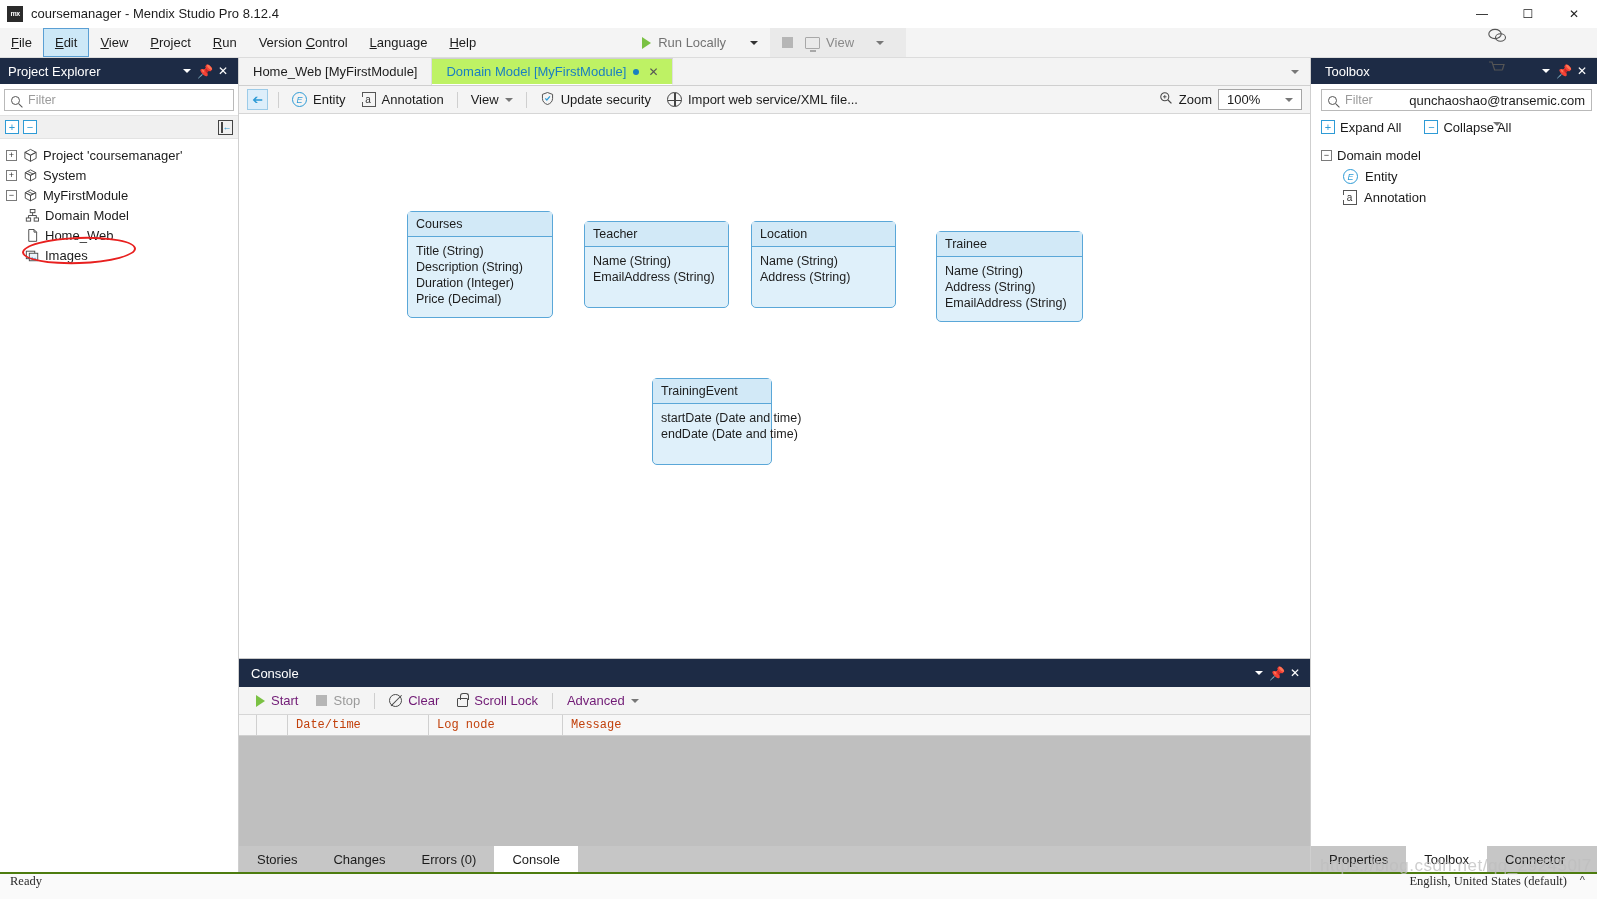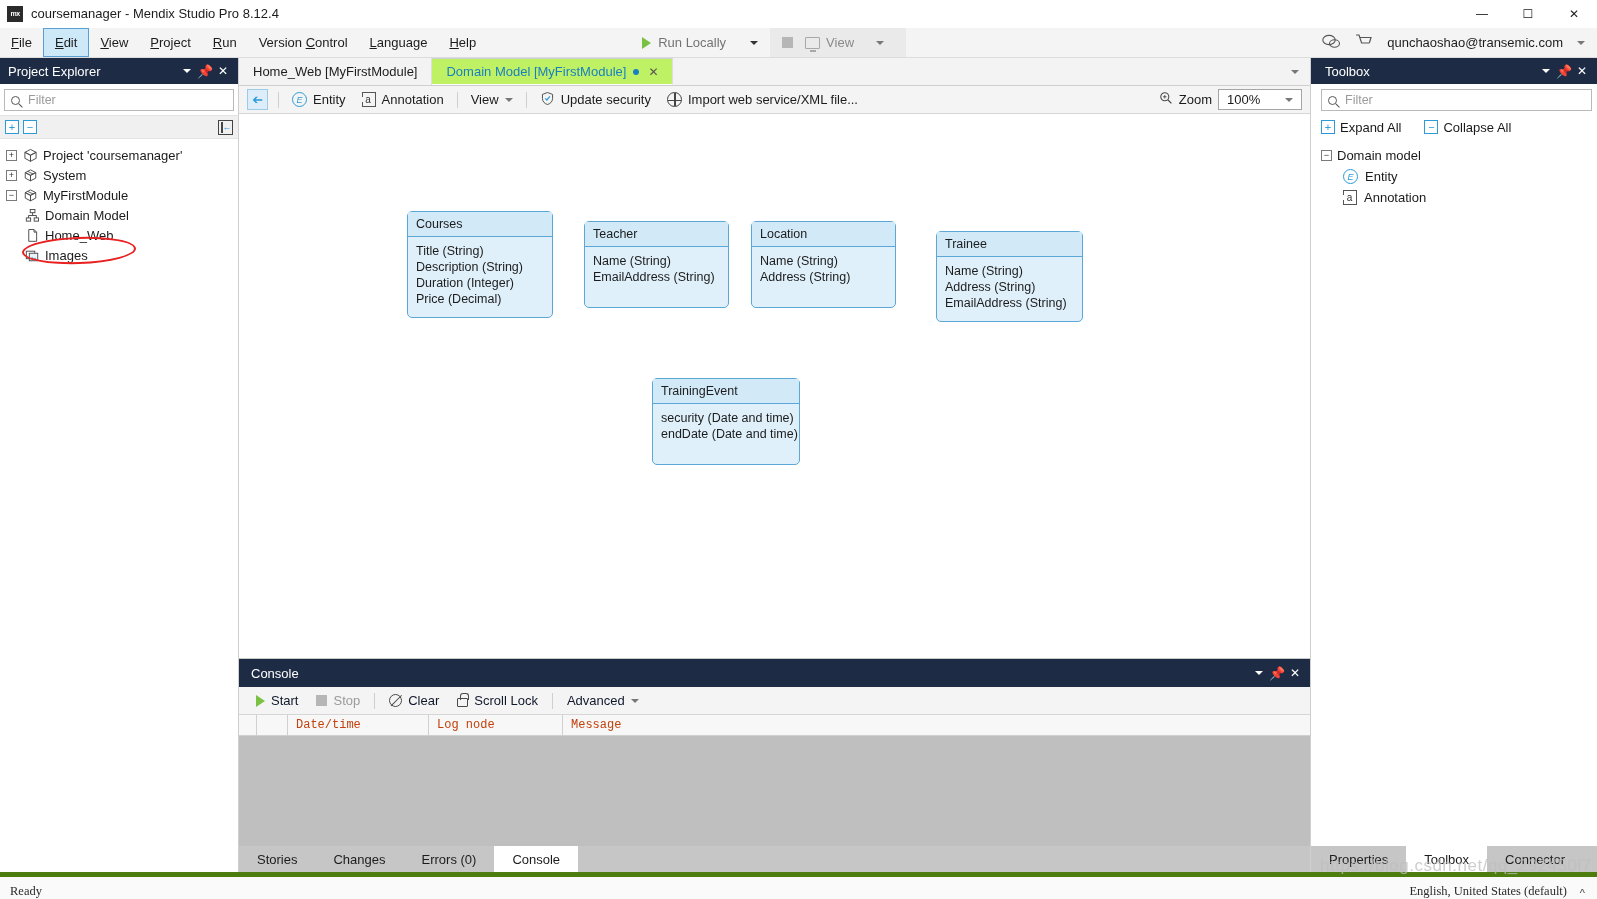--- a/index.html
+++ b/index.html
@@ -71,21 +71,21 @@
     border-right: 4px solid transparent;
   }
   .caret-sm { border-top-color:#777; }
   .run-caret { display:flex; align-items:center; padding: 0 12px; cursor: default; }
   .stop-group { display:flex; align-items:center; background:#eaeaea; padding: 0 12px; gap:10px; }
   .stop-square { width:11px; height:11px; background:#b6b6b6; }
   .view-group { display:flex; align-items:center; background:#eaeaea; gap:6px; padding-right: 8px; color:#8a8a8a; }
   .monitor-ico { width:15px; height:12px; border:1.6px solid #a8a8a8; border-radius:1px; position:relative; }
   .monitor-ico:after { content:""; position:absolute; left:4px; top:12px; width:6px; height:2px; background:#a8a8a8; }
   .view-caret { padding: 0 14px 0 16px; display:flex; align-items:center; }
-  .menu-right { margin-left:auto; display:flex; align-items:center; gap:14px; padding-right: 12px; }
+  .menu-right { margin-left:auto; display:flex; align-items:center; gap:14px; padding-right: 12px; flex-direction: column; }
   .account-text { font-size:13px; color:#1c1c1c; }
 
   
   .body-row { flex: 1 1 auto; display: flex; min-height: 0; }
 
   
   .panel-head {
     height: 26px; flex: 0 0 26px;
     background: #1d2b45; color: #ffffff;
     display: flex; align-items: center;
@@ -174,21 +174,21 @@
     padding: 5px 8px 5px 8px; font-size:12.5px; color:#1c1c1c;
     border-bottom:1.2px solid #5aa7d8; background:#d2e9f7;
   }
   .entity .ent-attrs { padding: 6px 8px 10px 8px; }
   .entity .ent-attrs div { font-size:12.5px; line-height:16px; color:#1c1c1c; white-space:nowrap; }
 
   
   .console-dock { flex:0 0 auto; display:flex; flex-direction:column; border-top:1px solid #c9c9c9; }
   .console-head { height:28px; background:#1d2b45; color:#fff; display:flex; align-items:center; padding: 0 6px 0 12px; font-size:13px; }
   .console-toolbar { height:28px; background:#f4f4f4; border-bottom:1px solid #d6d6d6; display:flex; align-items:center; padding-left:8px; }
-  .ct-item { display:flex; align-items:center; gap:6px; padding: 0 9px; font-size:13px; color:#0f172a; height:22px; cursor:default; }
+  .ct-item { display:flex; align-items:center; gap:6px; padding: 0 9px; font-size:13px; color:#701a75; height:22px; cursor:default; }
   .ct-item.disabled { color:#9a9a9a; }
   .no-ico { width:13px;height:13px;border-radius:50%;border:1.4px solid #4a4a4a;position:relative;}
   .no-ico:after{content:"";position:absolute;left:-1px;top:5px;width:15px;height:1.4px;background:#4a4a4a;transform:rotate(-45deg);}
   .lock-ico { width:11px;height:9px;border:1.4px solid #4a4a4a;border-radius:1px;position:relative;margin-top:3px;}
   .lock-ico:before{content:"";position:absolute;left:2px;top:-6px;width:7px;height:6px;border:1.4px solid #4a4a4a;border-bottom:0;border-radius:3px 3px 0 0;}
   .console-cols { height:21px; background:#f7f7f7; border-bottom:1px solid #d0d0d0; display:flex; align-items:center; font-family:"Liberation Mono", monospace; font-size:12px; color:#c2410c;}
   .ccol { border-right:1px solid #d0d0d0; height:21px; display:flex; align-items:center; padding-left:8px; }
   .console-body { height:110px; background:#bfbfbf; }
   .bottom-tabs { height:26px; background:#c6c6c6; display:flex; align-items:stretch; }
   .btab { padding: 0 18px; display:flex; align-items:center; font-size:13px; color:#1c1c1c; cursor:default; }
@@ -198,21 +198,21 @@
   .toolbox { width:287px; flex:0 0 287px; display:flex; flex-direction:column; background:#fff; border-left:1px solid #cfcfcf; }
   .tbx-filter { padding: 5px 5px 4px 10px; }
   .tbx-actions { height:24px; display:flex; align-items:center; gap:5px; padding-left:10px; font-size:13px; }
   .tbx-actions .lbl { margin-right:18px; cursor:default; }
   .tbx-tree { flex:1 1 auto; padding: 6px 0 0 10px; }
   .tbx-node { display:flex; align-items:center; height:21px; font-size:13px; cursor:default; }
   .tbx-sub { padding-left: 22px; }
   .tbx-right-tabs { height:26px; background:#c6c6c6; display:flex; align-items:stretch; }
 
   
-  .statusbar { height:27px; flex:0 0 27px; background:#fafafa; border-top:5px solid #4d7c0f; display:flex; align-items:flex-end; padding: 0 10px; position:relative; }
+  .statusbar { height:27px; flex:0 0 27px; background:#fafafa; border-top:2px solid #4d7c0f; display:flex; align-items:flex-start; padding: 0 10px; position:relative; }
   .status-ready { font-family:"Liberation Serif", serif; font-size:12.5px; color:#2b2b2b; }
   .status-lang { position:absolute; right:30px; font-family:"Liberation Serif", serif; font-size:12.5px; color:#2b2b2b; }
   .status-chev { position:absolute; right:12px; font-size:11px; color:#444; }
 
   
   .red-ellipse {
     position:absolute; border:2.5px solid #e8201f; border-radius:50%;
     pointer-events:none;
   }
   
@@ -495,24 +495,24 @@
 
         <div class="entity" style="left:697px; top:117px; width:147px;">
           <div class="ent-name">Trainee</div>
           <div class="ent-attrs">
             <div>Name (String)</div>
             <div>Address (String)</div>
             <div>EmailAddress (String)</div>
           </div>
         </div>
 
-        <div class="entity" style="left:413px; top:264px; width:148px;">
+        <div class="entity" style="left:413px; top:264px; width:120px;">
           <div class="ent-name">TrainingEvent</div>
           <div class="ent-attrs" style="padding-bottom:22px;">
-            <div>security (Date and time)</div>
+            <div>startDate (Date and time)</div>
             <div>endDate (Date and time)</div>
           </div>
         </div>
       </div>
 
       <div class="console-dock">
         <div class="console-head">
           <span style="flex:1 1 auto;">Console</span>
           <span class="ph-btn">
               <i class="ph-caret"></i>

